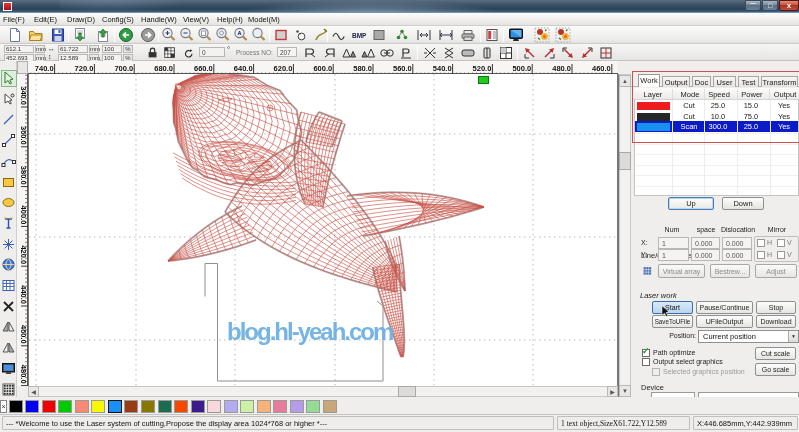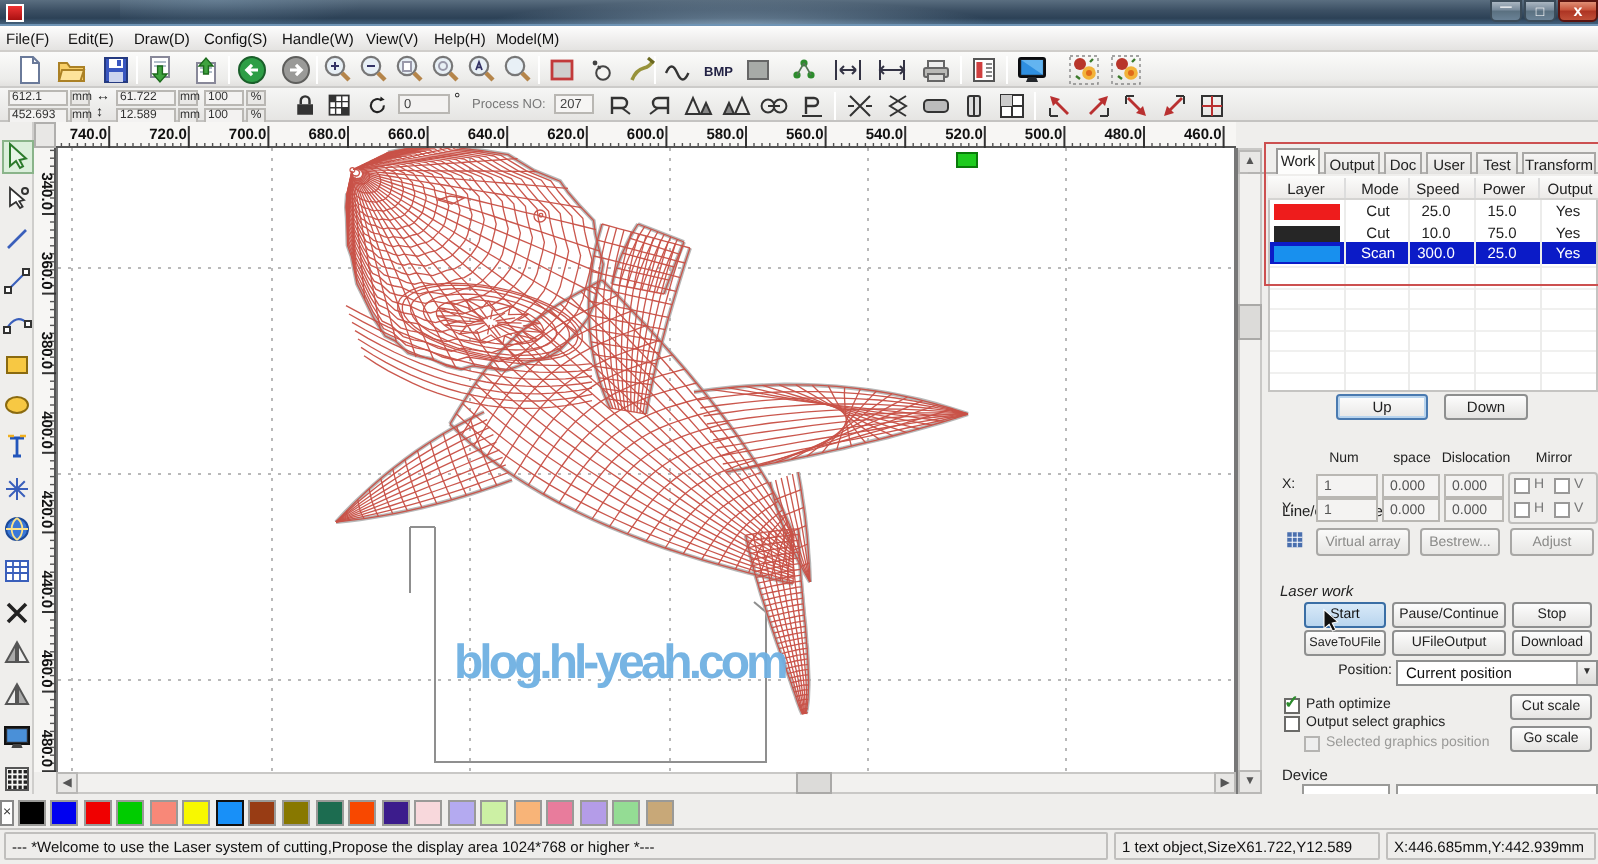--- a/index.html
+++ b/index.html
@@ -952,21 +952,21 @@
     <div style="position:absolute;left:207.1px;top:400px;width:14px;height:13px;background:#f8d8dc;border:1px solid #9a9a98;"></div>
     <div style="position:absolute;left:223.7px;top:400px;width:14px;height:13px;background:#b4aaf0;border:1px solid #9a9a98;"></div>
     <div style="position:absolute;left:240.2px;top:400px;width:14px;height:13px;background:#ccf0a4;border:1px solid #9a9a98;"></div>
     <div style="position:absolute;left:256.8px;top:400px;width:14px;height:13px;background:#f8b478;border:1px solid #9a9a98;"></div>
     <div style="position:absolute;left:273.3px;top:400px;width:14px;height:13px;background:#e87c9c;border:1px solid #9a9a98;"></div>
     <div style="position:absolute;left:289.9px;top:400px;width:14px;height:13px;background:#b49ce8;border:1px solid #9a9a98;"></div>
     <div style="position:absolute;left:306.4px;top:400px;width:14px;height:13px;background:#94dc94;border:1px solid #9a9a98;"></div>
     <div style="position:absolute;left:322.9px;top:400px;width:14px;height:13px;background:#c8a878;border:1px solid #9a9a98;"></div>
     <div style="position:absolute;left:0px;top:414px;width:799px;height:18px;background:#efeeec;border-top:1px solid #c5c4c2;"></div>
     <div style="position:absolute;left:2px;top:416px;width:552px;height:14px;background:#eeedeb;border:1px solid #c0bfbd;border-radius:1px;font-size:7.5px;line-height:13px;color:#111;padding-left:3px;overflow:hidden;white-space:nowrap;">--- *Welcome to use the Laser system of cutting,Propose the display area 1024*768 or higher *---</div>
-    <div style="position:absolute;left:557px;top:416px;width:133px;height:14px;background:#eeedeb;border:1px solid #c0bfbd;border-radius:1px;font-size:7.5px;line-height:13px;color:#111;padding-left:3px;overflow:hidden;white-space:nowrap;">1 text object,SizeX61.722,Y12.589</div>
+    <div style="position:absolute;left:557px;top:416px;width:133px;height:14px;background:#eeedeb;border:1px solid #c0bfbd;border-radius:1px;font-size:7.5px;line-height:13px;color:#111;padding-left:3px;overflow:hidden;white-space:nowrap;font-family:Liberation Serif, serif;">1 text object,SizeX61.722,Y12.589</div>
     <div style="position:absolute;left:693px;top:416px;width:105px;height:14px;background:#eeedeb;border:1px solid #c0bfbd;border-radius:1px;font-size:7.5px;line-height:13px;color:#111;padding-left:3px;overflow:hidden;white-space:nowrap;">X:446.685mm,Y:442.939mm</div>
 <div style="position:absolute;left:0px;top:61px;width:17px;height:336px;background:#efeeec;border-right:1px solid #cfcecc;"></div>
     <div style="position:absolute;left:0.5px;top:70px;width:16px;height:17px;background:#dcefdc;border:1px solid #8ab48a;"></div>
     <div style="position:absolute;left:1px;top:71px;width:15px;height:15px;"><svg width="15" height="15" viewBox="0 0 15 15" xmlns="http://www.w3.org/2000/svg">
         <path d="M4,1 L4,12 L7,9.5 L9,13 L10.5,12.2 L8.8,9 L12,8.2 Z" fill="#e8f4e8" stroke="#2c7a2c" stroke-width="1"></path>
       </svg></div>
     <div style="position:absolute;left:1px;top:91.7px;width:15px;height:15px;"><svg width="15" height="15" viewBox="0 0 15 15" xmlns="http://www.w3.org/2000/svg">
         <path d="M4,2 L4,11 L7,9 L9,12 L10.3,11.3 L8.6,8.6 L11,8 Z" fill="#fff" stroke="#333" stroke-width="0.9"></path>
         <circle cx="11.5" cy="3.5" r="1.5" fill="none" stroke="#333"></circle>
       </svg></div>

